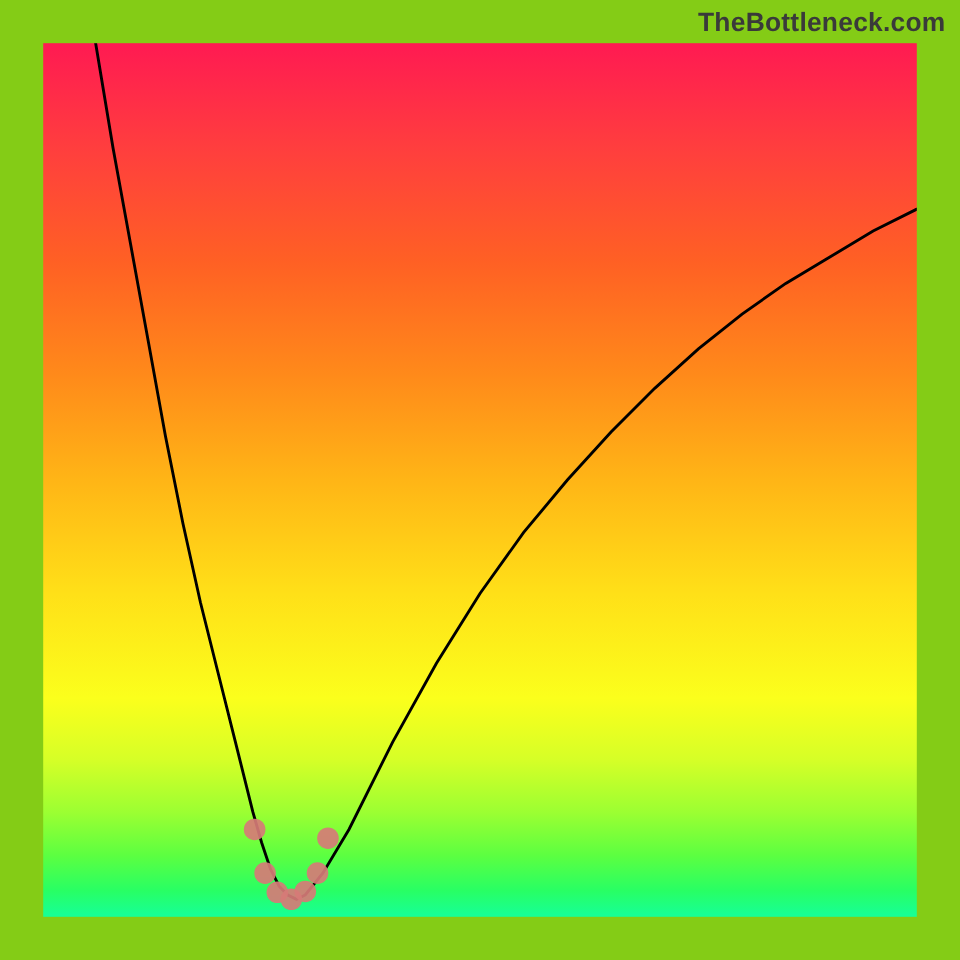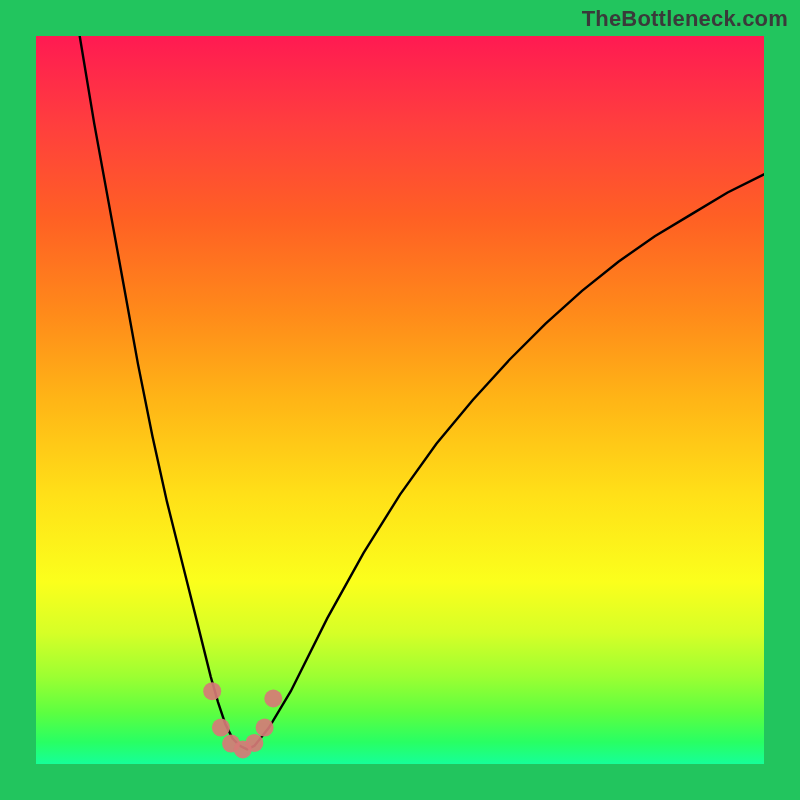--- a/index.html
+++ b/index.html
@@ -9,21 +9,21 @@
     height: 800px;
     background: #000;
     overflow: hidden;
   }
   .frame {
     position: absolute;
     top: 0;
     left: 0;
     width: 800px;
     height: 800px;
-    background: #22c55e;
+    background: #84cc16;
   }
   .plot {
     position: absolute;
     top: 36px;
     left: 36px;
     width: 728px;
     height: 728px;
     background: linear-gradient(to bottom,
       #ff1a52 0%,
       #ff3e3e 12%,

